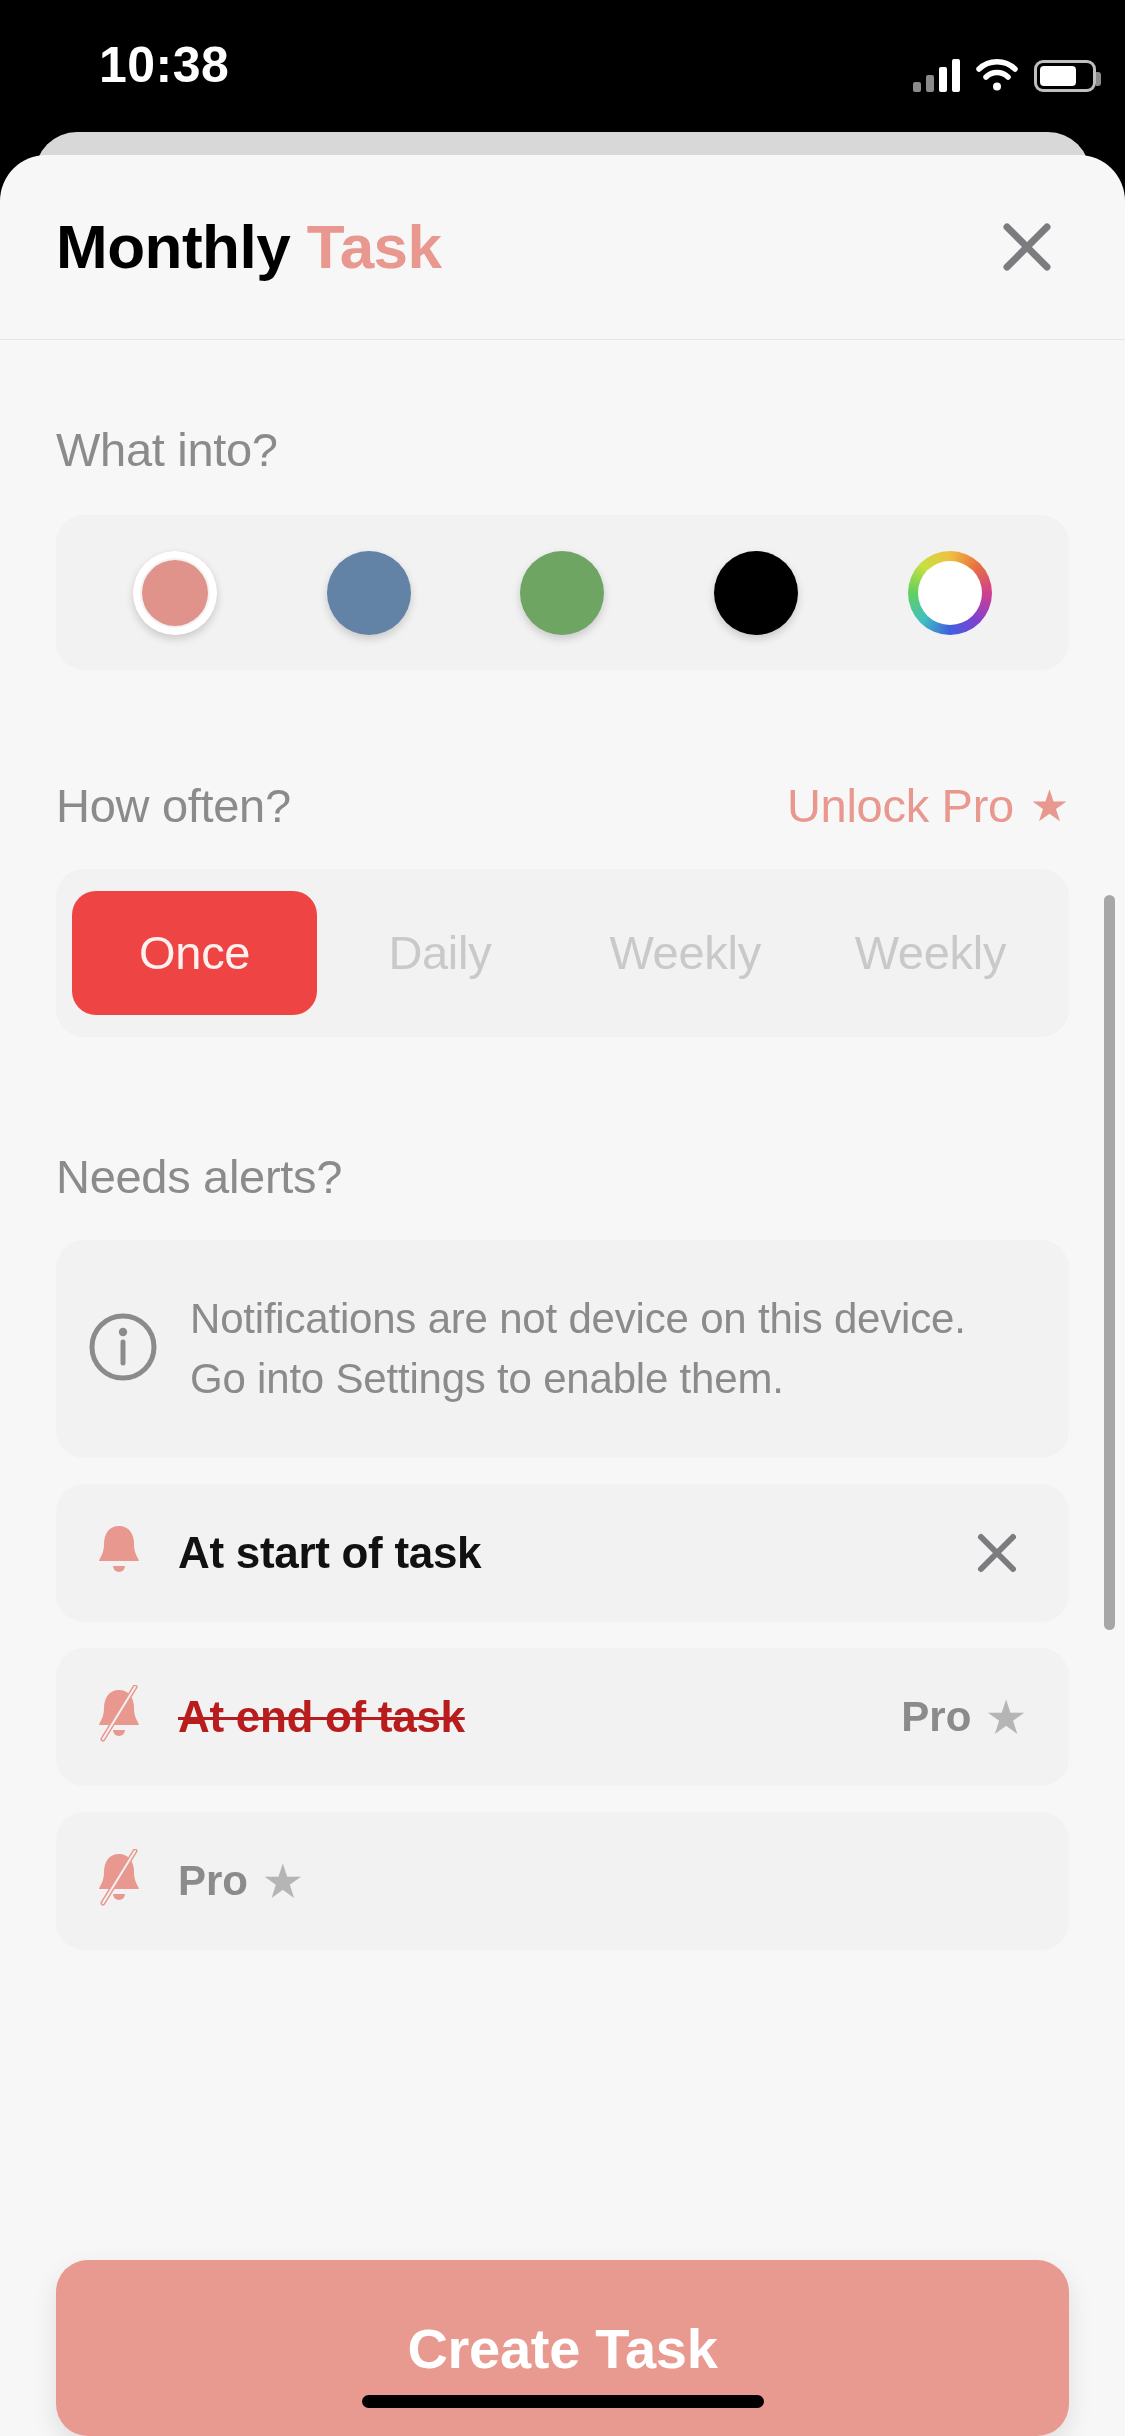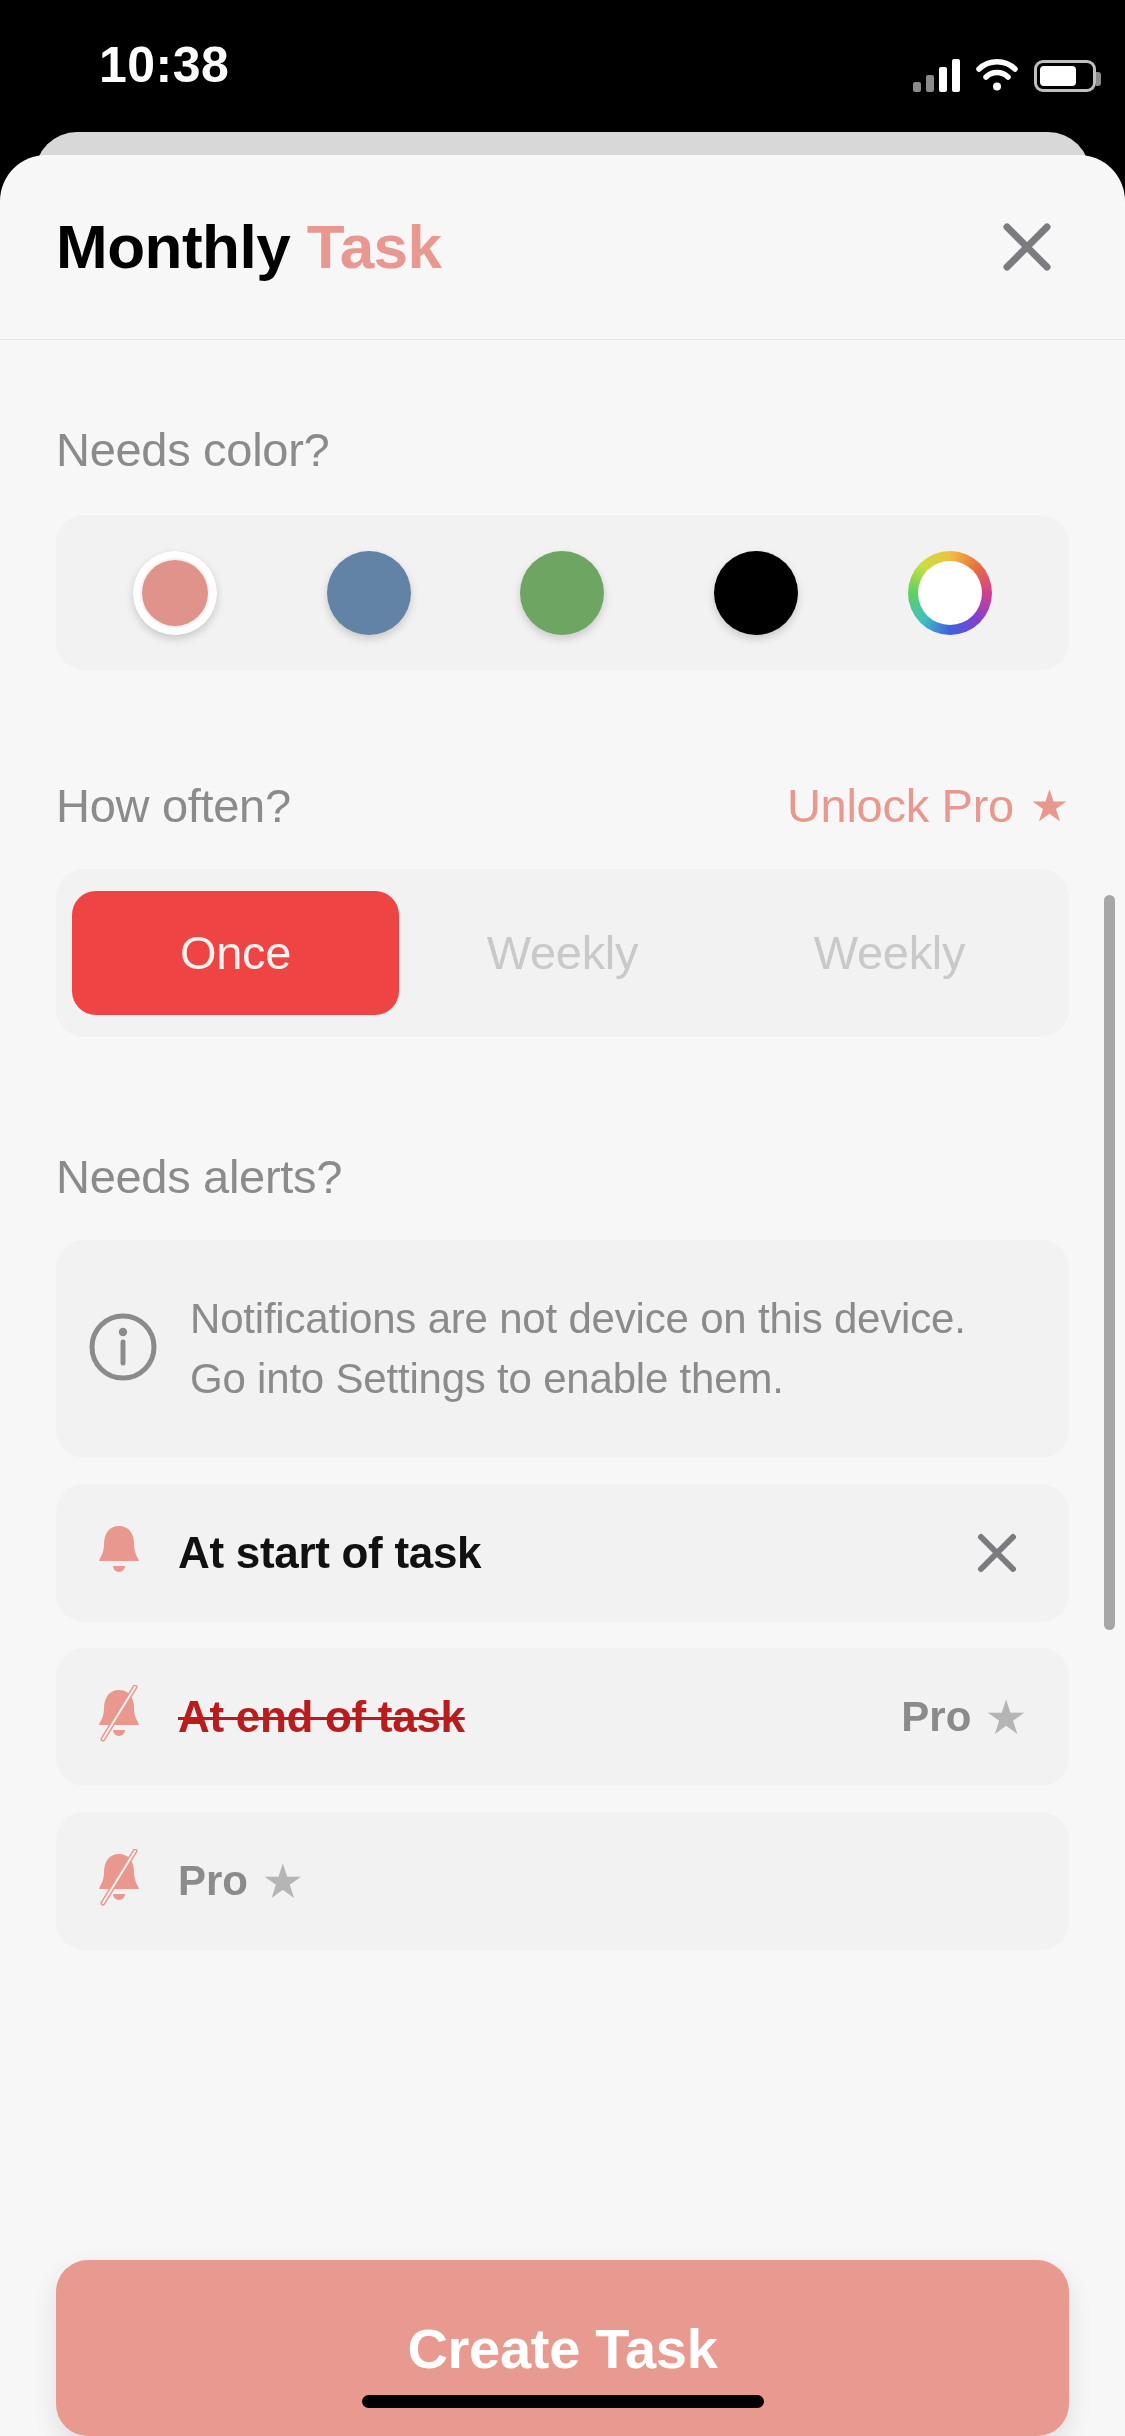--- a/index.html
+++ b/index.html
@@ -207,40 +207,41 @@
     <div class="close-btn">
       <svg width="56" height="56" viewBox="0 0 56 56">
         <path d="M8 8 L48 48 M48 8 L8 48" stroke="#7c7c80" stroke-width="7" stroke-linecap="round"></path>
       </svg>
     </div>
   </div>
 
   <div class="sheet-body">
 
     <div class="mt-color">
-      <div class="section-label">Needs color?</div>
+      <div class="section-label">What into?</div>
       <div class="card color-card">
         <div class="swatch selected" style="background:#e0938a"></div>
         <div class="swatch" style="background:#6283a6"></div>
         <div class="swatch" style="background:#6fa563"></div>
         <div class="swatch" style="background:#000000"></div>
         <div class="swatch rainbow"></div>
       </div>
     </div>
 
     <div class="mt-freq">
       <div class="row-between">
         <div class="section-label">How often?</div>
         <div class="unlock-pro">
           <span>Unlock Pro</span>
           <span class="star">★</span>
         </div>
       </div>
       <div class="card freq-card">
         <div class="freq-item active">Once</div>
+        <div class="freq-item">Daily</div>
         <div class="freq-item">Weekly</div>
         <div class="freq-item">Weekly</div>
       </div>
     </div>
 
     <div class="mt-alerts">
       <div class="section-label">Needs alerts?</div>
 
       <div class="card info-card">
         <div class="info-icon">

